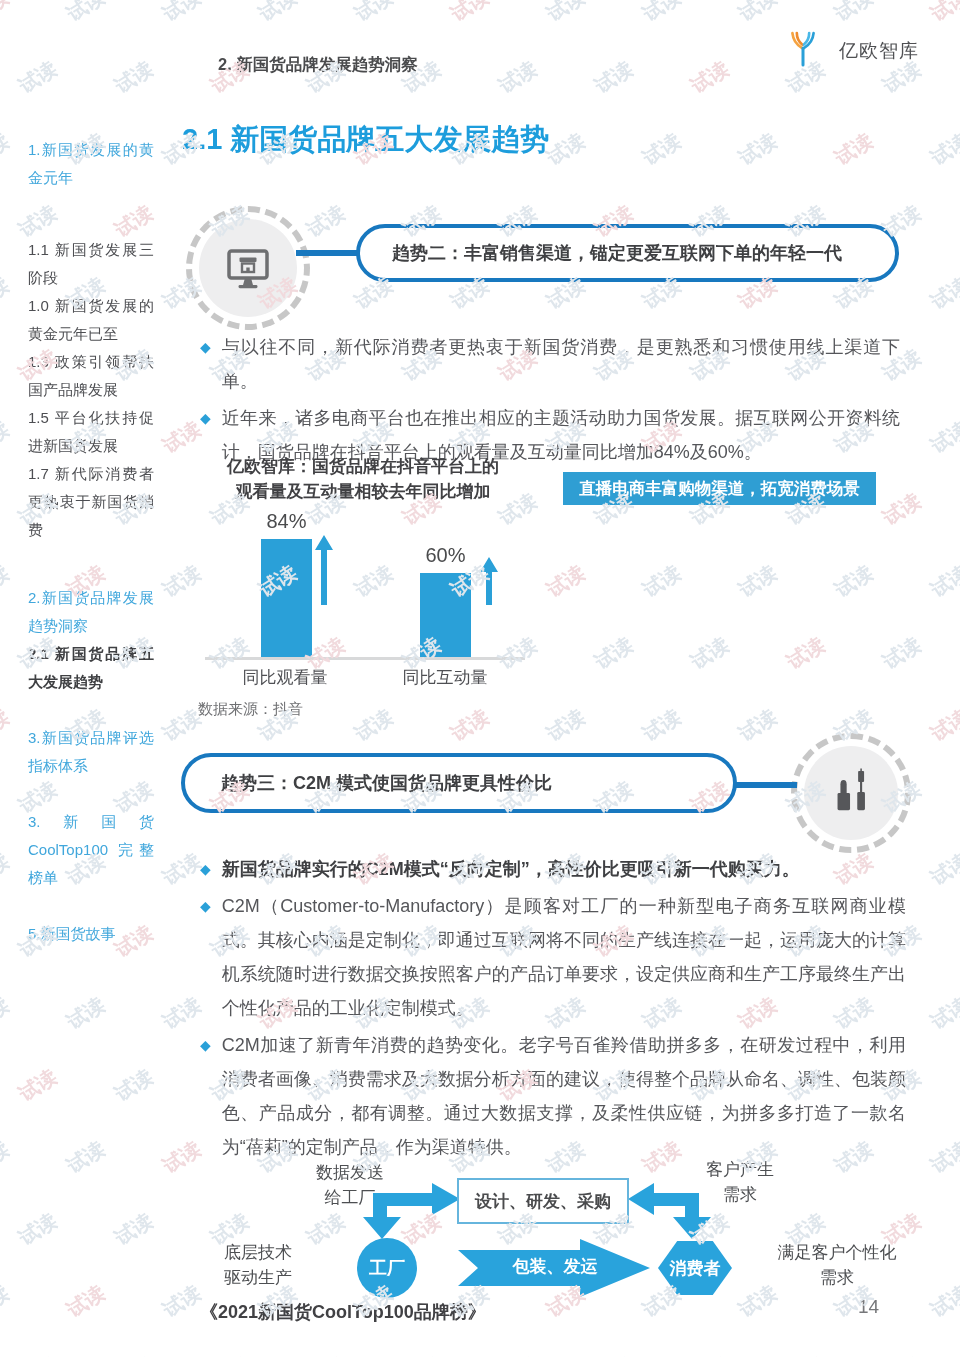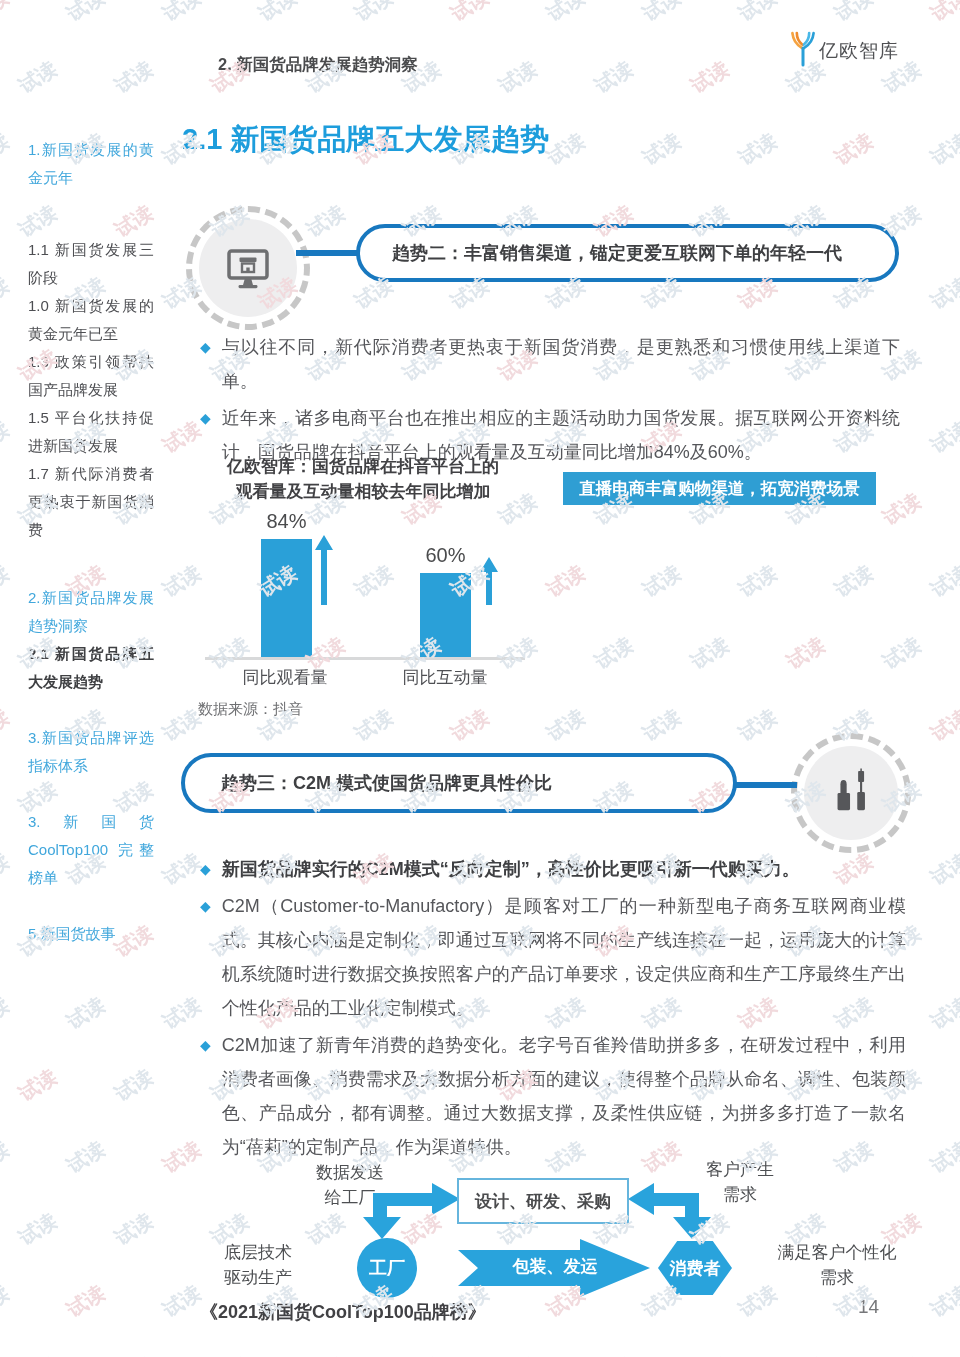--- a/index.html
+++ b/index.html
@@ -6,21 +6,21 @@
   .page{position:relative;width:960px;height:1357px;background:#ffffff;overflow:hidden;
         font-family:"Liberation Sans","DejaVu Sans",sans-serif;color:#55565a;}
 
   
   .wm-layer{position:absolute;inset:0;pointer-events:none;z-index:40;overflow:hidden;}
   .wm{position:absolute;font-size:20px;font-weight:bold;color:#dfe6ec;transform:rotate(-33deg);white-space:nowrap;}
   .wm.pink{color:#f1dadd;}
 
   
   .section-header{position:absolute;left:218px;top:54px;font-size:16.5px;font-weight:bold;color:#4a4b4d;}
-  .logo{position:absolute;left:788px;top:30px;display:flex;align-items:center;gap:1px;}
+  .logo{position:absolute;left:788px;top:30px;display:flex;align-items:center;gap:21px;}
   .logo-text{font-size:19px;color:#4f5053;letter-spacing:1px;}
   .page-title{position:absolute;left:182px;top:120px;font-size:29px;font-weight:bold;color:#1d9ddc;}
 
   
   .sidebar{position:absolute;left:28px;top:136px;width:126px;font-size:15px;line-height:28px;text-align:justify;}
   .sb{margin:0;}
   .sb.link{color:#41a7dc;cursor:pointer;}
   .sb.current{color:#3f4043;font-weight:bold;}
   .sb.plain{color:#4d4e52;}
   .sb.first{margin-bottom:44px;}

